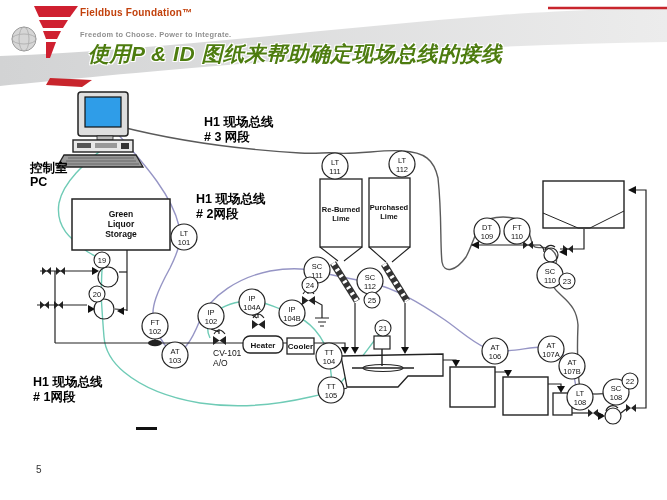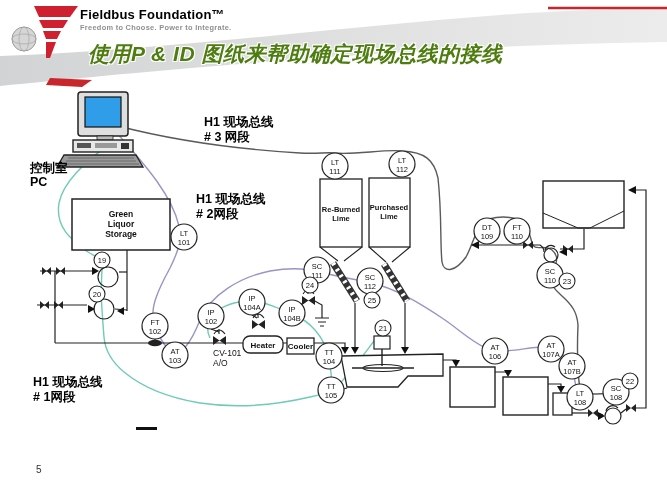--- a/index.html
+++ b/index.html
@@ -1,22 +1,22 @@
 <!DOCTYPE html>
 <html><head>
 <meta charset="utf-8">
 <style>
   html,body{margin:0;padding:0;background:#888;}
   .slide{position:relative;width:667px;height:500px;background:#ffffff;overflow:hidden;
          font-family:"Liberation Sans",sans-serif;}
   .hdr-svg{position:absolute;left:0;top:0;}
   .logo{position:absolute;left:6px;top:2px;width:260px;height:62px;}
   .logo-text{position:absolute;left:74px;top:6px;line-height:1.05;}
-  .logo-title{font-size:13px;font-weight:bold;color:#000000;letter-spacing:.2px;}
-  .logo-tag{font-size:7.4px;font-weight:bold;color:#8f8f8f;margin-top:2px;letter-spacing:.3px;}
+  .logo-title{font-size:10px;font-weight:bold;color:#c2410c;letter-spacing:.2px;}
+  .logo-tag{font-size:7.4px;font-weight:bold;color:#8f8f8f;margin-top:12px;letter-spacing:.3px;}
   .slide-title{position:absolute;left:88px;top:40px;width:560px;
     font-size:21px;font-weight:bold;font-style:italic;color:#4d7c0f;letter-spacing:.5px;
     text-shadow:-1px -1px 0 #fff,1px -1px 0 #fff,-1px 1px 0 #fff,1px 1px 0 #fff;white-space:nowrap;}
   .diagram{position:absolute;left:0;top:0;}
   .pagenum{position:absolute;left:36px;top:464px;font-size:10px;color:#333;}
   svg text{font-family:"Liberation Sans",sans-serif;}
 </style>
 </head>
 <body>
 

